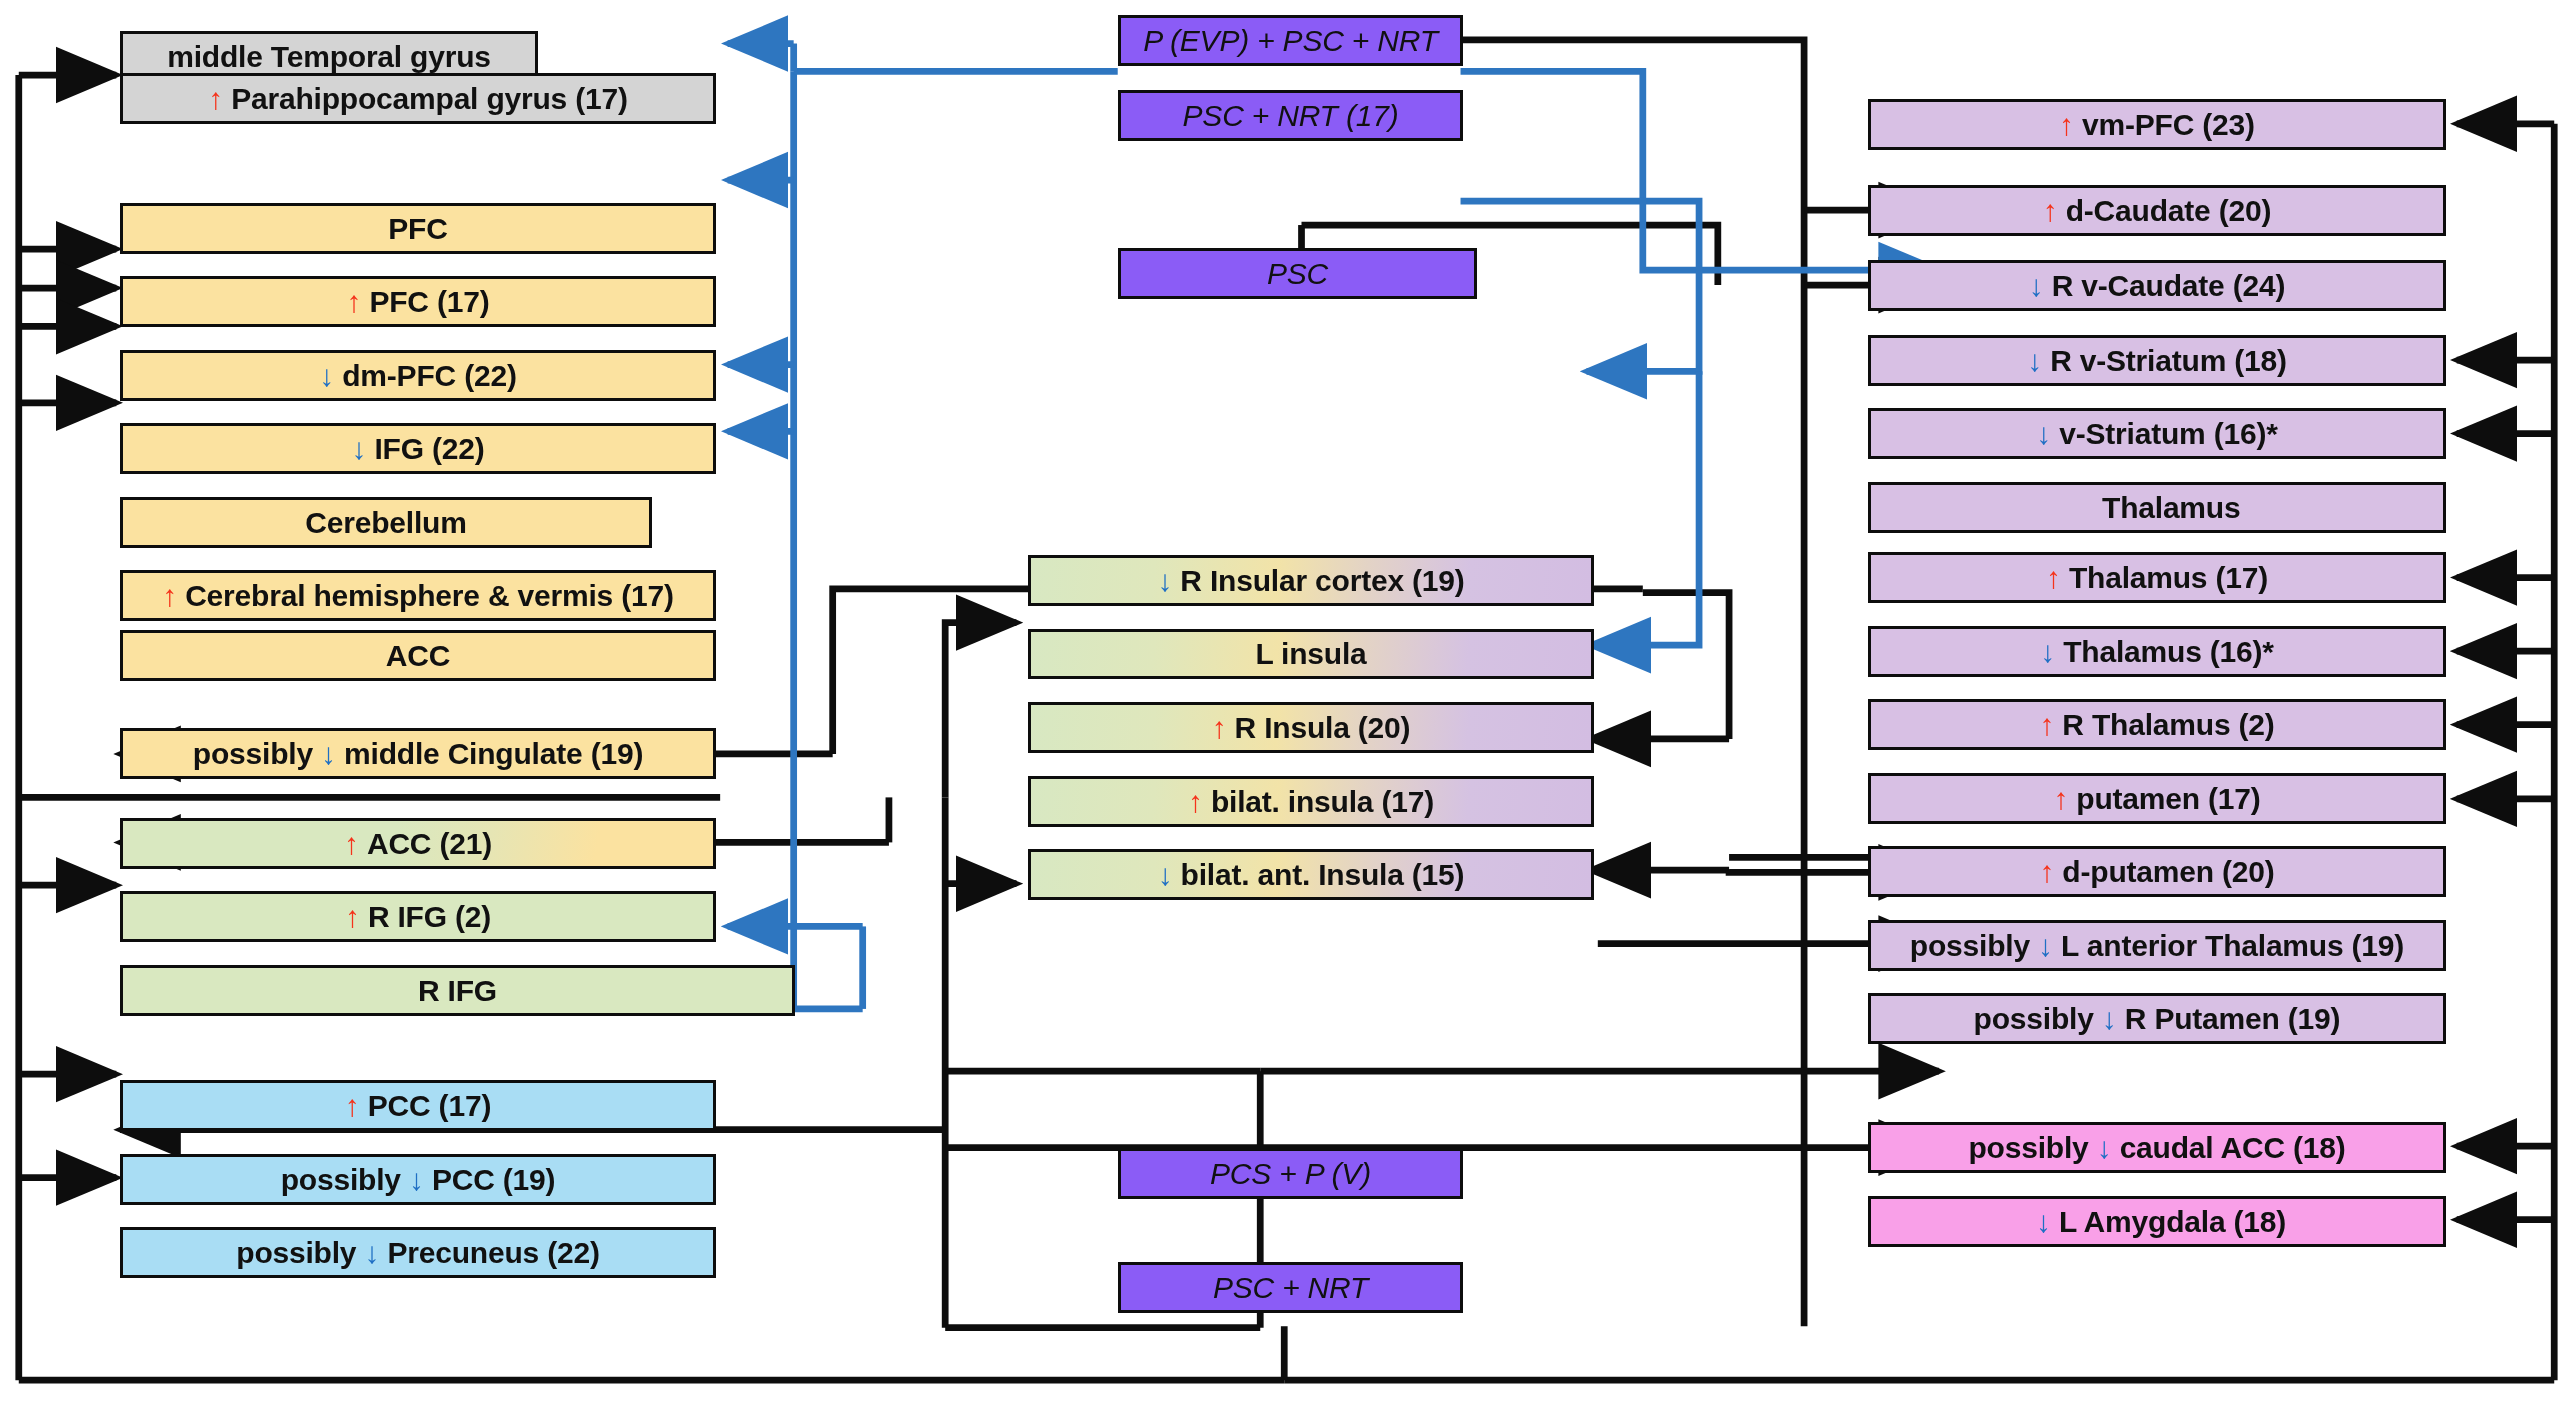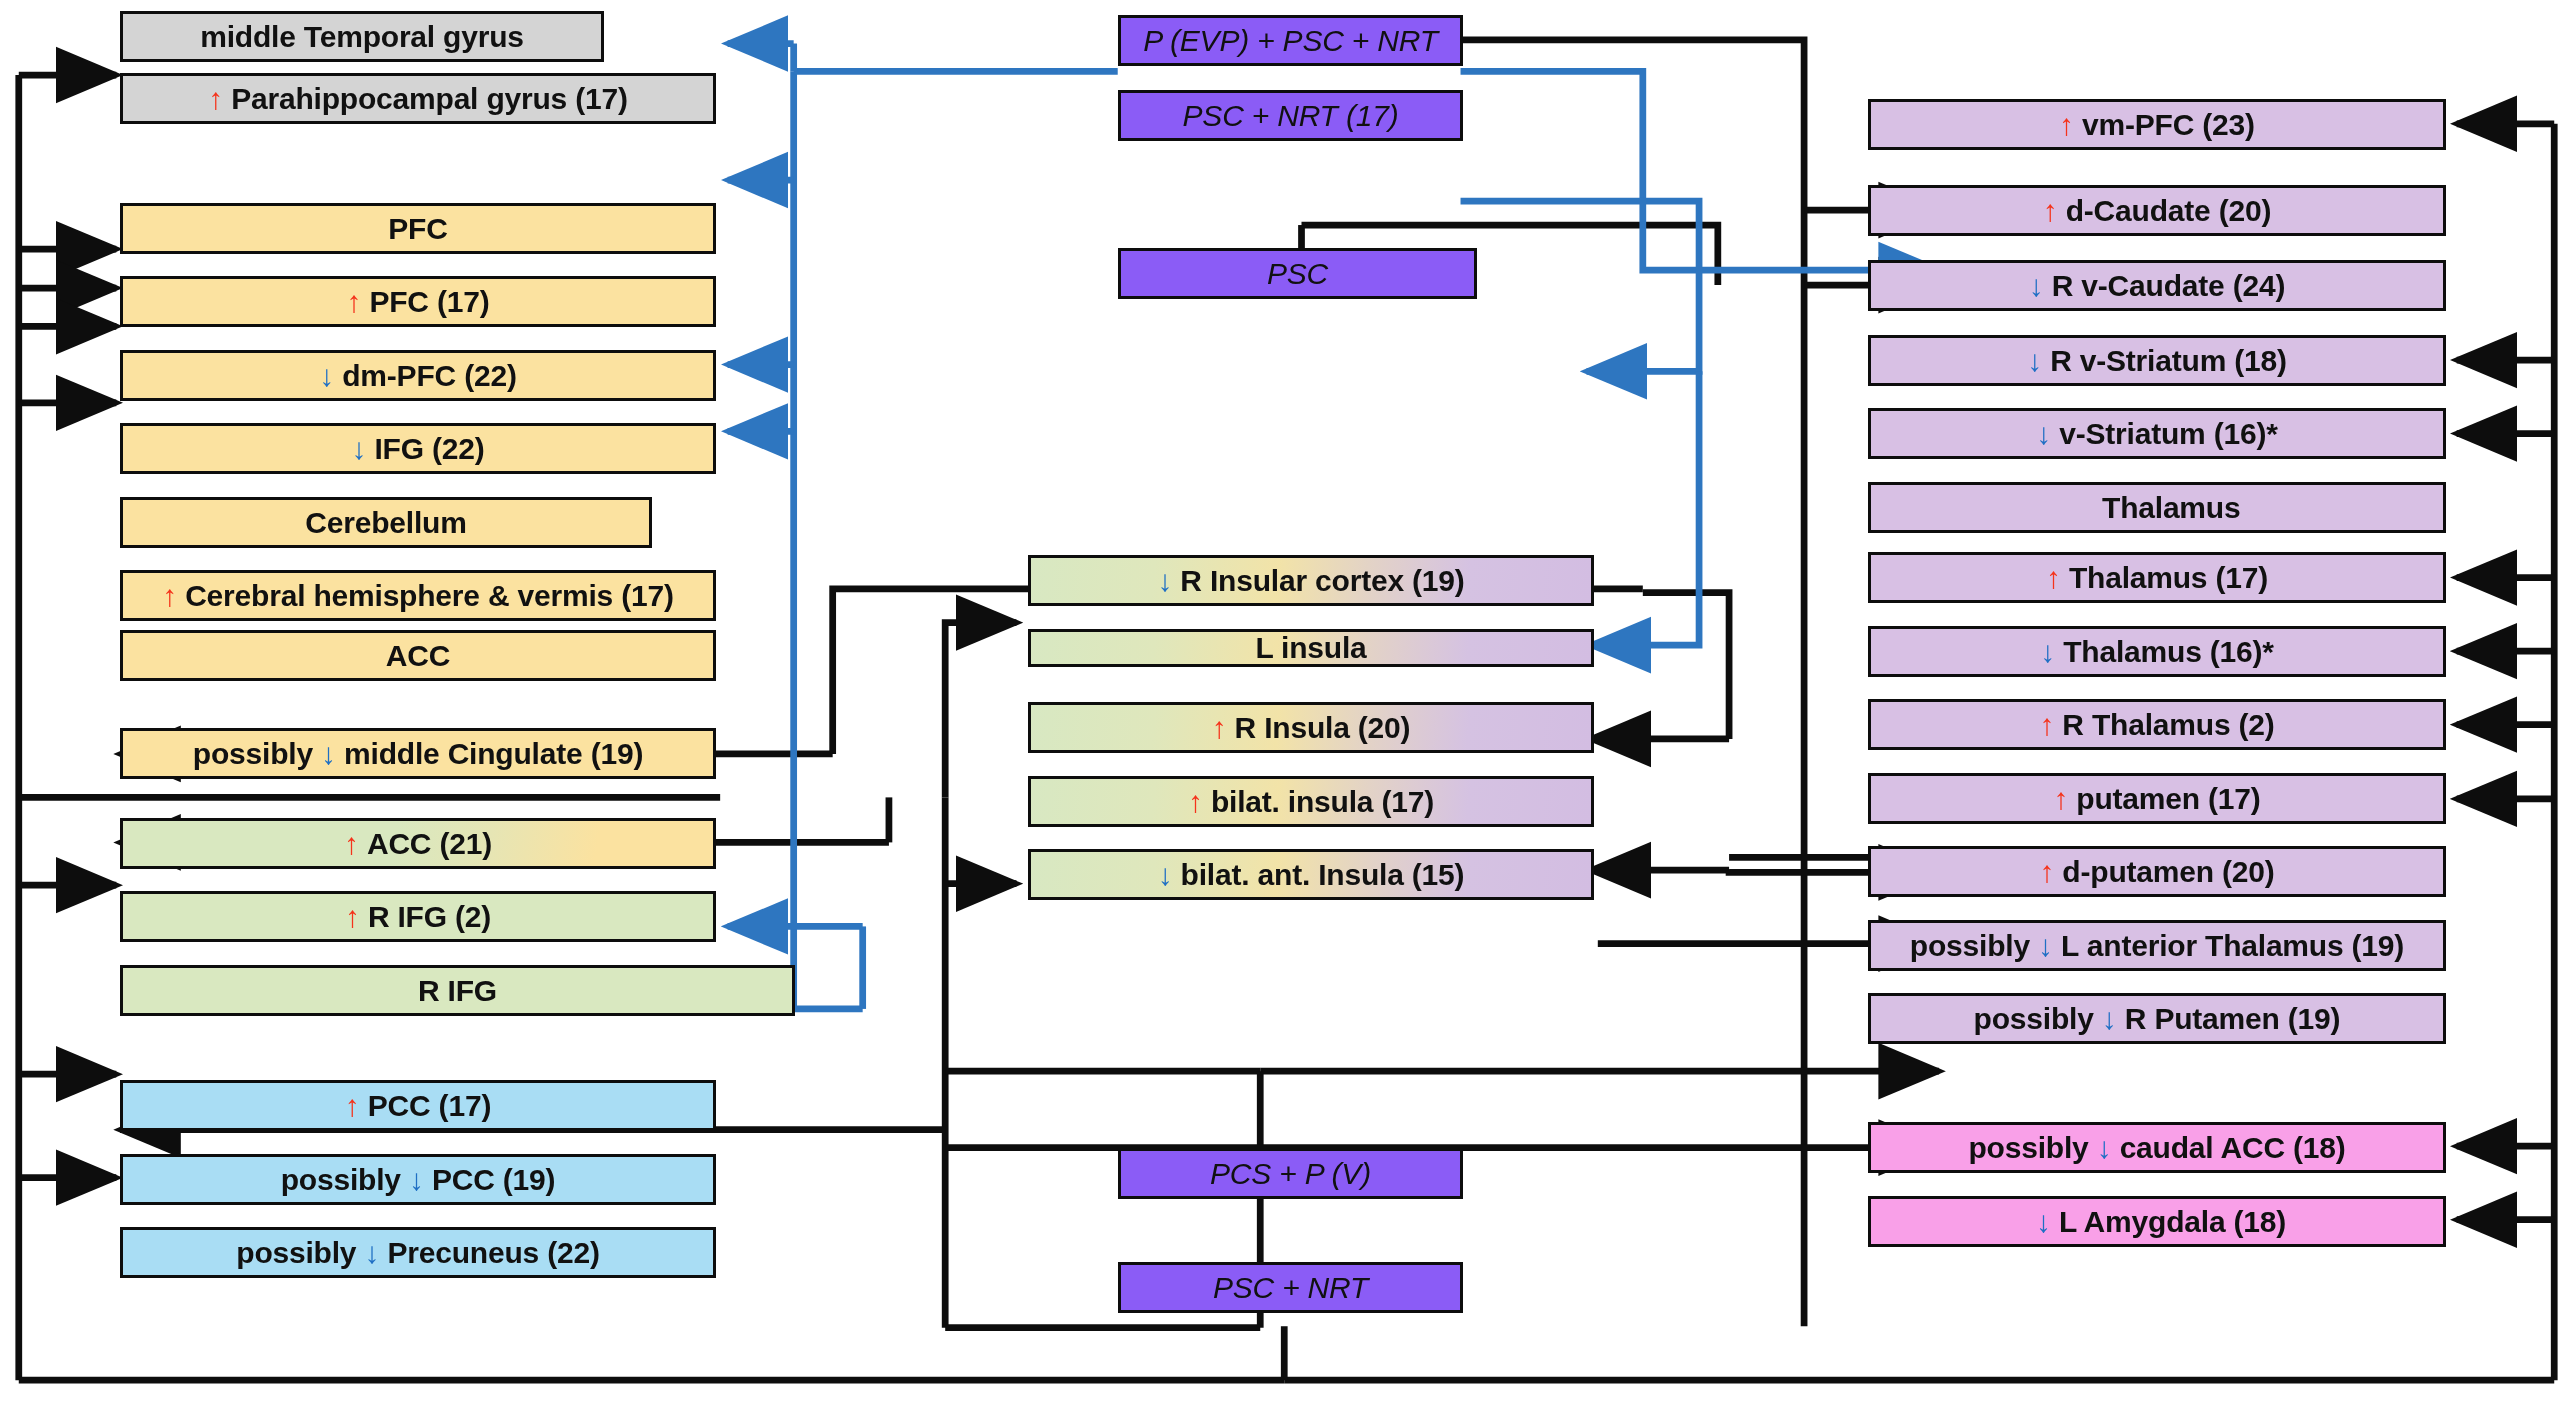--- a/index.html
+++ b/index.html
@@ -122,21 +122,21 @@
       <path d="M1150,1345 L1150,1235"></path>
       <path d="M1150,1235 L970,1235" marker-end="url(#ba)"></path>
 
       <path d="M1947,95 L2190,95 L2190,360 L2585,360" marker-end="url(#ba)"></path>
 
       <path d="M1947,268 L2265,268 L2265,495 L2115,495" marker-end="url(#ba)"></path>
       <path d="M2265,495 L2265,860 L2120,860" marker-end="url(#ba)"></path>
     </g>
   </svg>
 
-  <div class="node grey" style="left:120px;top:11px;width:484px;height:51px;">
+  <div class="node grey" style="left:120px;top:31px;width:418px;height:51px;">
       <span>middle Temporal gyrus</span>
     </div>
   <div class="node grey" style="left:120px;top:73px;width:596px;height:51px;"><span class="up">↑</span>&nbsp;<span>Parahippocampal gyrus (17)</span></div>
 
   <div class="node yellow" style="left:120px;top:203px;width:596px;height:51px;">
       <span>PFC</span>
     </div>
   <div class="node yellow" style="left:120px;top:276px;width:596px;height:51px;"><span class="up">↑</span>&nbsp;<span>PFC (17)</span></div>
   <div class="node yellow" style="left:120px;top:350px;width:596px;height:51px;"><span class="dn">↓</span>&nbsp;<span>dm-PFC (22)</span></div>
   <div class="node yellow" style="left:120px;top:423px;width:596px;height:51px;"><span class="dn">↓</span>&nbsp;<span>IFG (22)</span></div>
@@ -163,21 +163,21 @@
       <span>P (EVP) + PSC + NRT</span>
     </div>
   <div class="node plain" style="left:1118px;top:90px;width:345px;height:51px;">
       <span>PSC + NRT (17)</span>
     </div>
   <div class="node plain" style="left:1118px;top:248px;width:359px;height:51px;">
       <span>PSC</span>
     </div>
 
   <div class="node insgrad" style="left:1028px;top:555px;width:566px;height:51px;"><span class="dn">↓</span>&nbsp;<span>R Insular cortex (19)</span></div>
-  <div class="node insgrad" style="left:1028px;top:629px;width:566px;height:38px;">
+  <div class="node insgrad" style="left:1028px;top:629px;width:566px;height:50px;">
       <span>L insula</span>
     </div>
   <div class="node insgrad" style="left:1028px;top:702px;width:566px;height:51px;"><span class="up">↑</span>&nbsp;<span>R Insula (20)</span></div>
   <div class="node insgrad" style="left:1028px;top:776px;width:566px;height:51px;"><span class="up">↑</span>&nbsp;<span>bilat. insula (17)</span></div>
   <div class="node insgrad" style="left:1028px;top:849px;width:566px;height:51px;"><span class="dn">↓</span>&nbsp;<span>bilat. ant. Insula (15)</span></div>
 
   <div class="node plain" style="left:1118px;top:1148px;width:345px;height:51px;">
       <span>PCS + P (V)</span>
     </div>
   <div class="node plain" style="left:1118px;top:1262px;width:345px;height:51px;">

